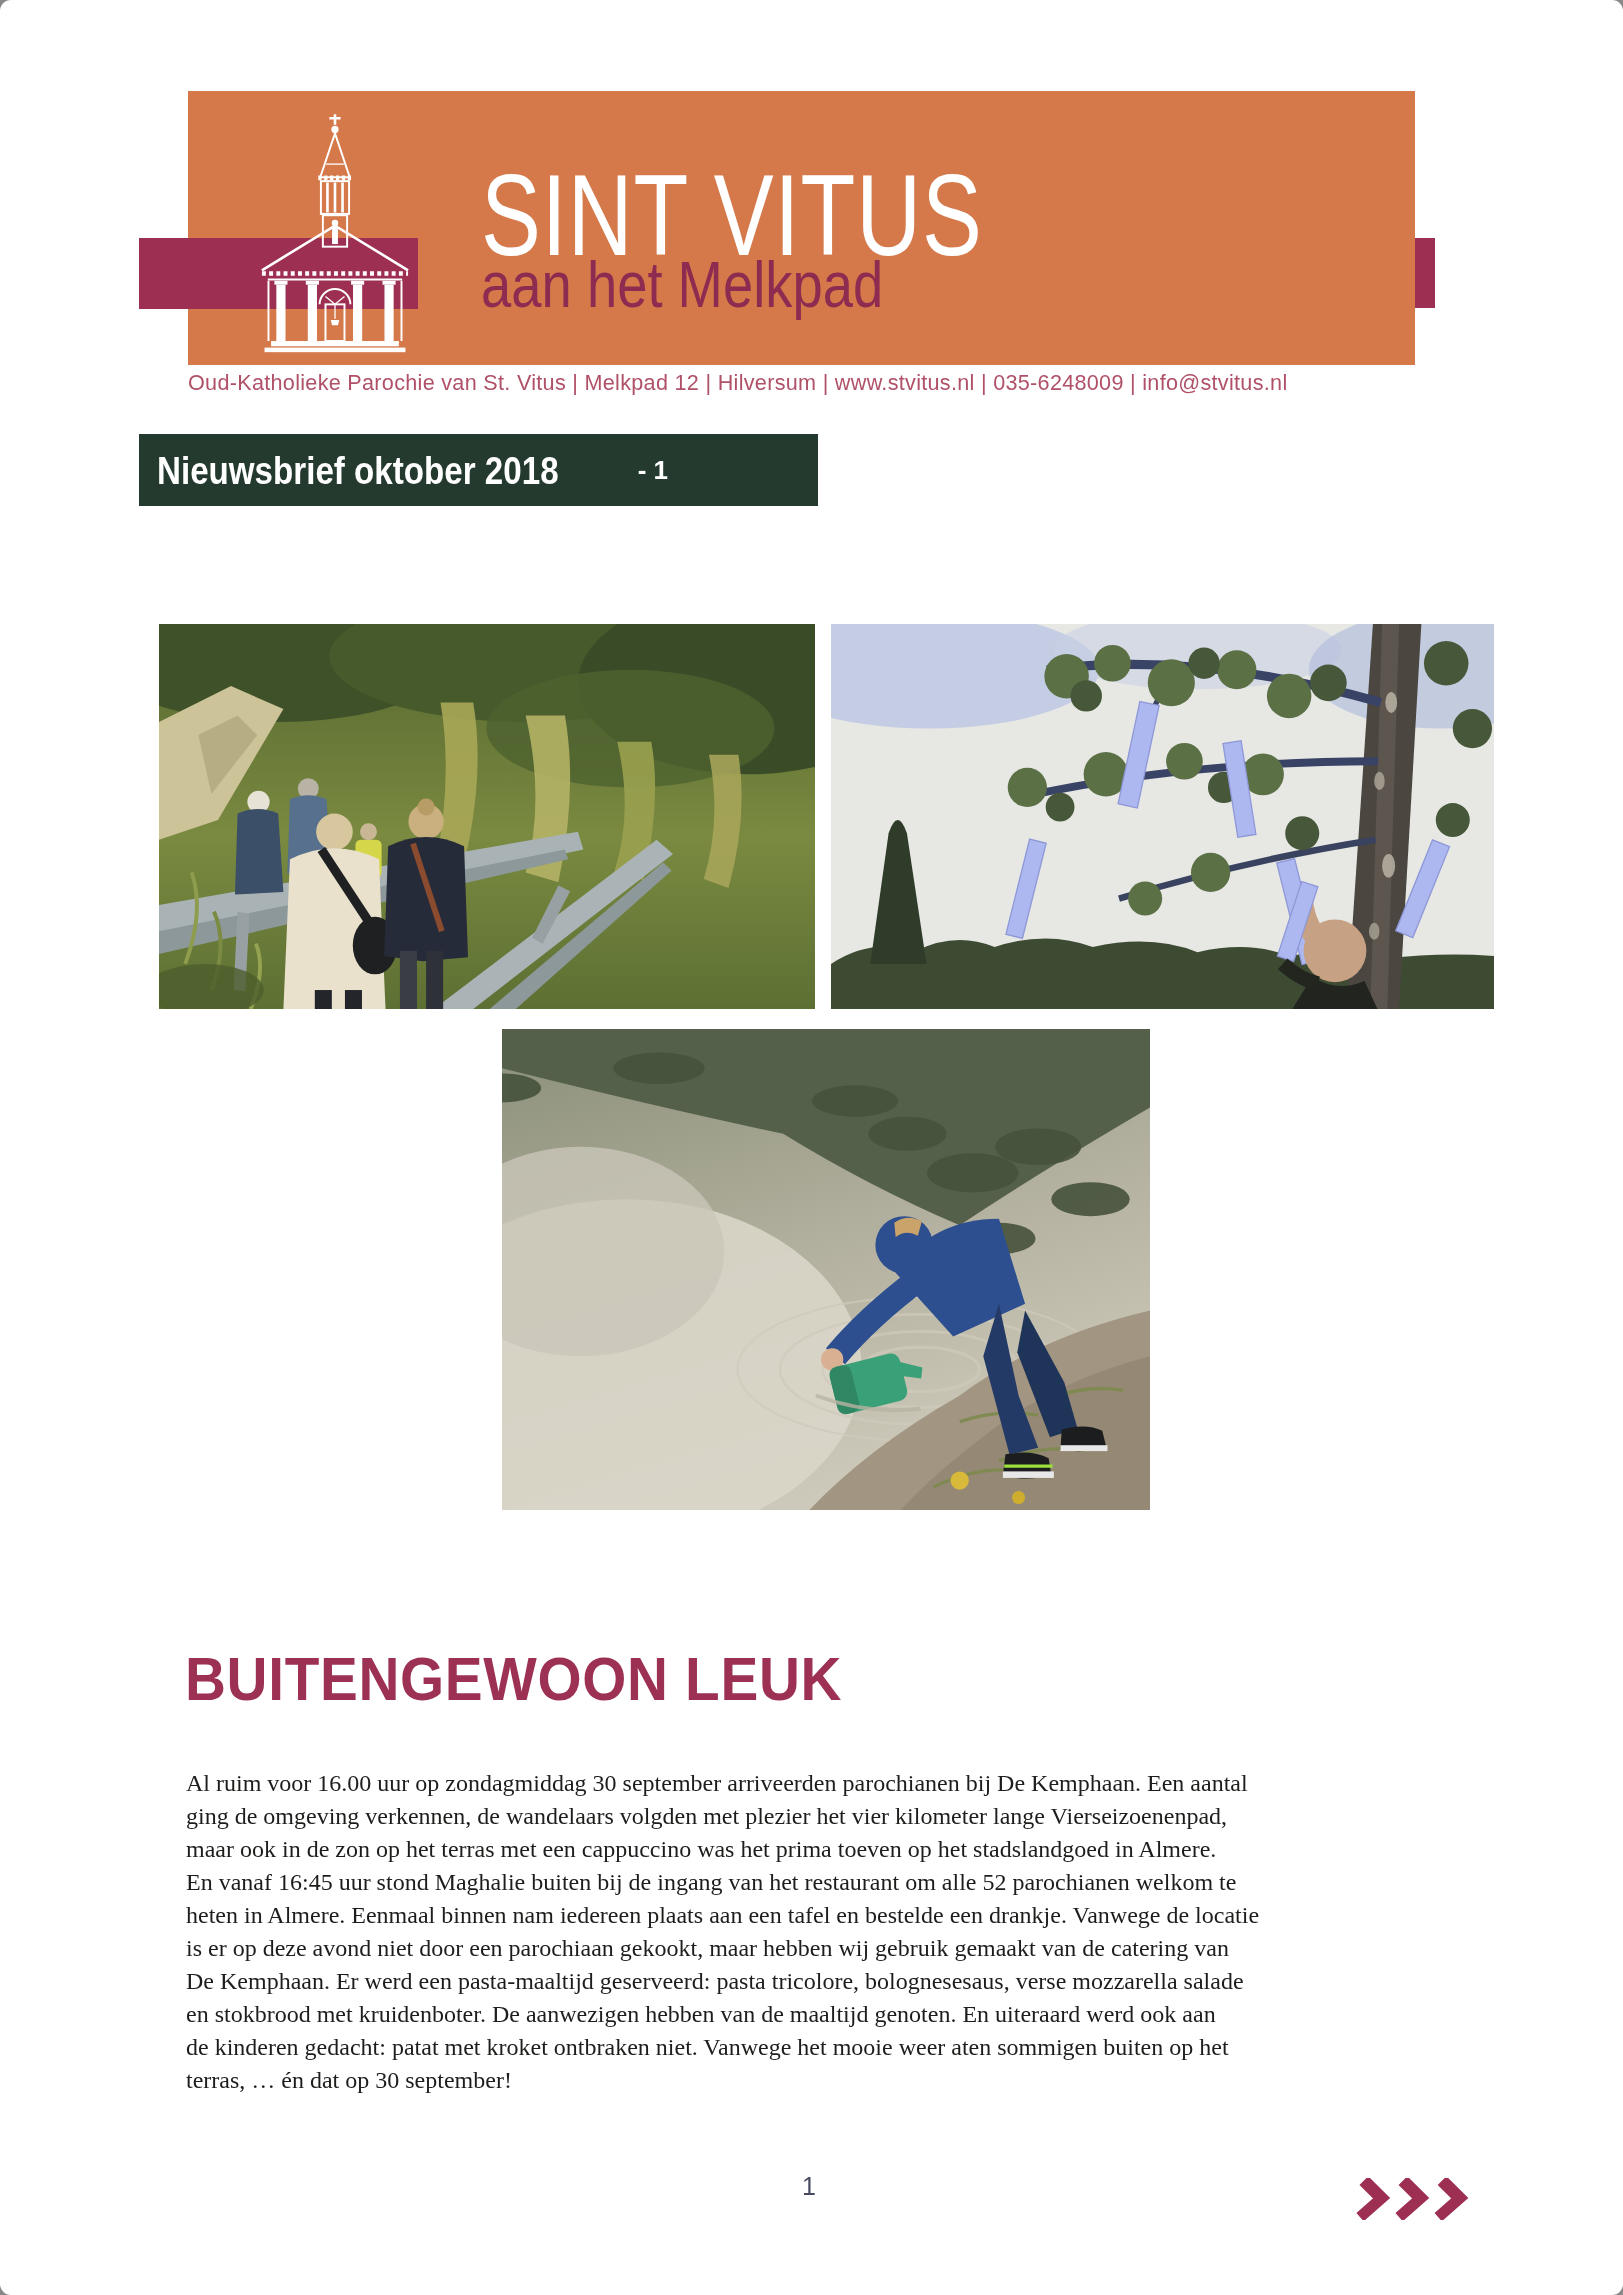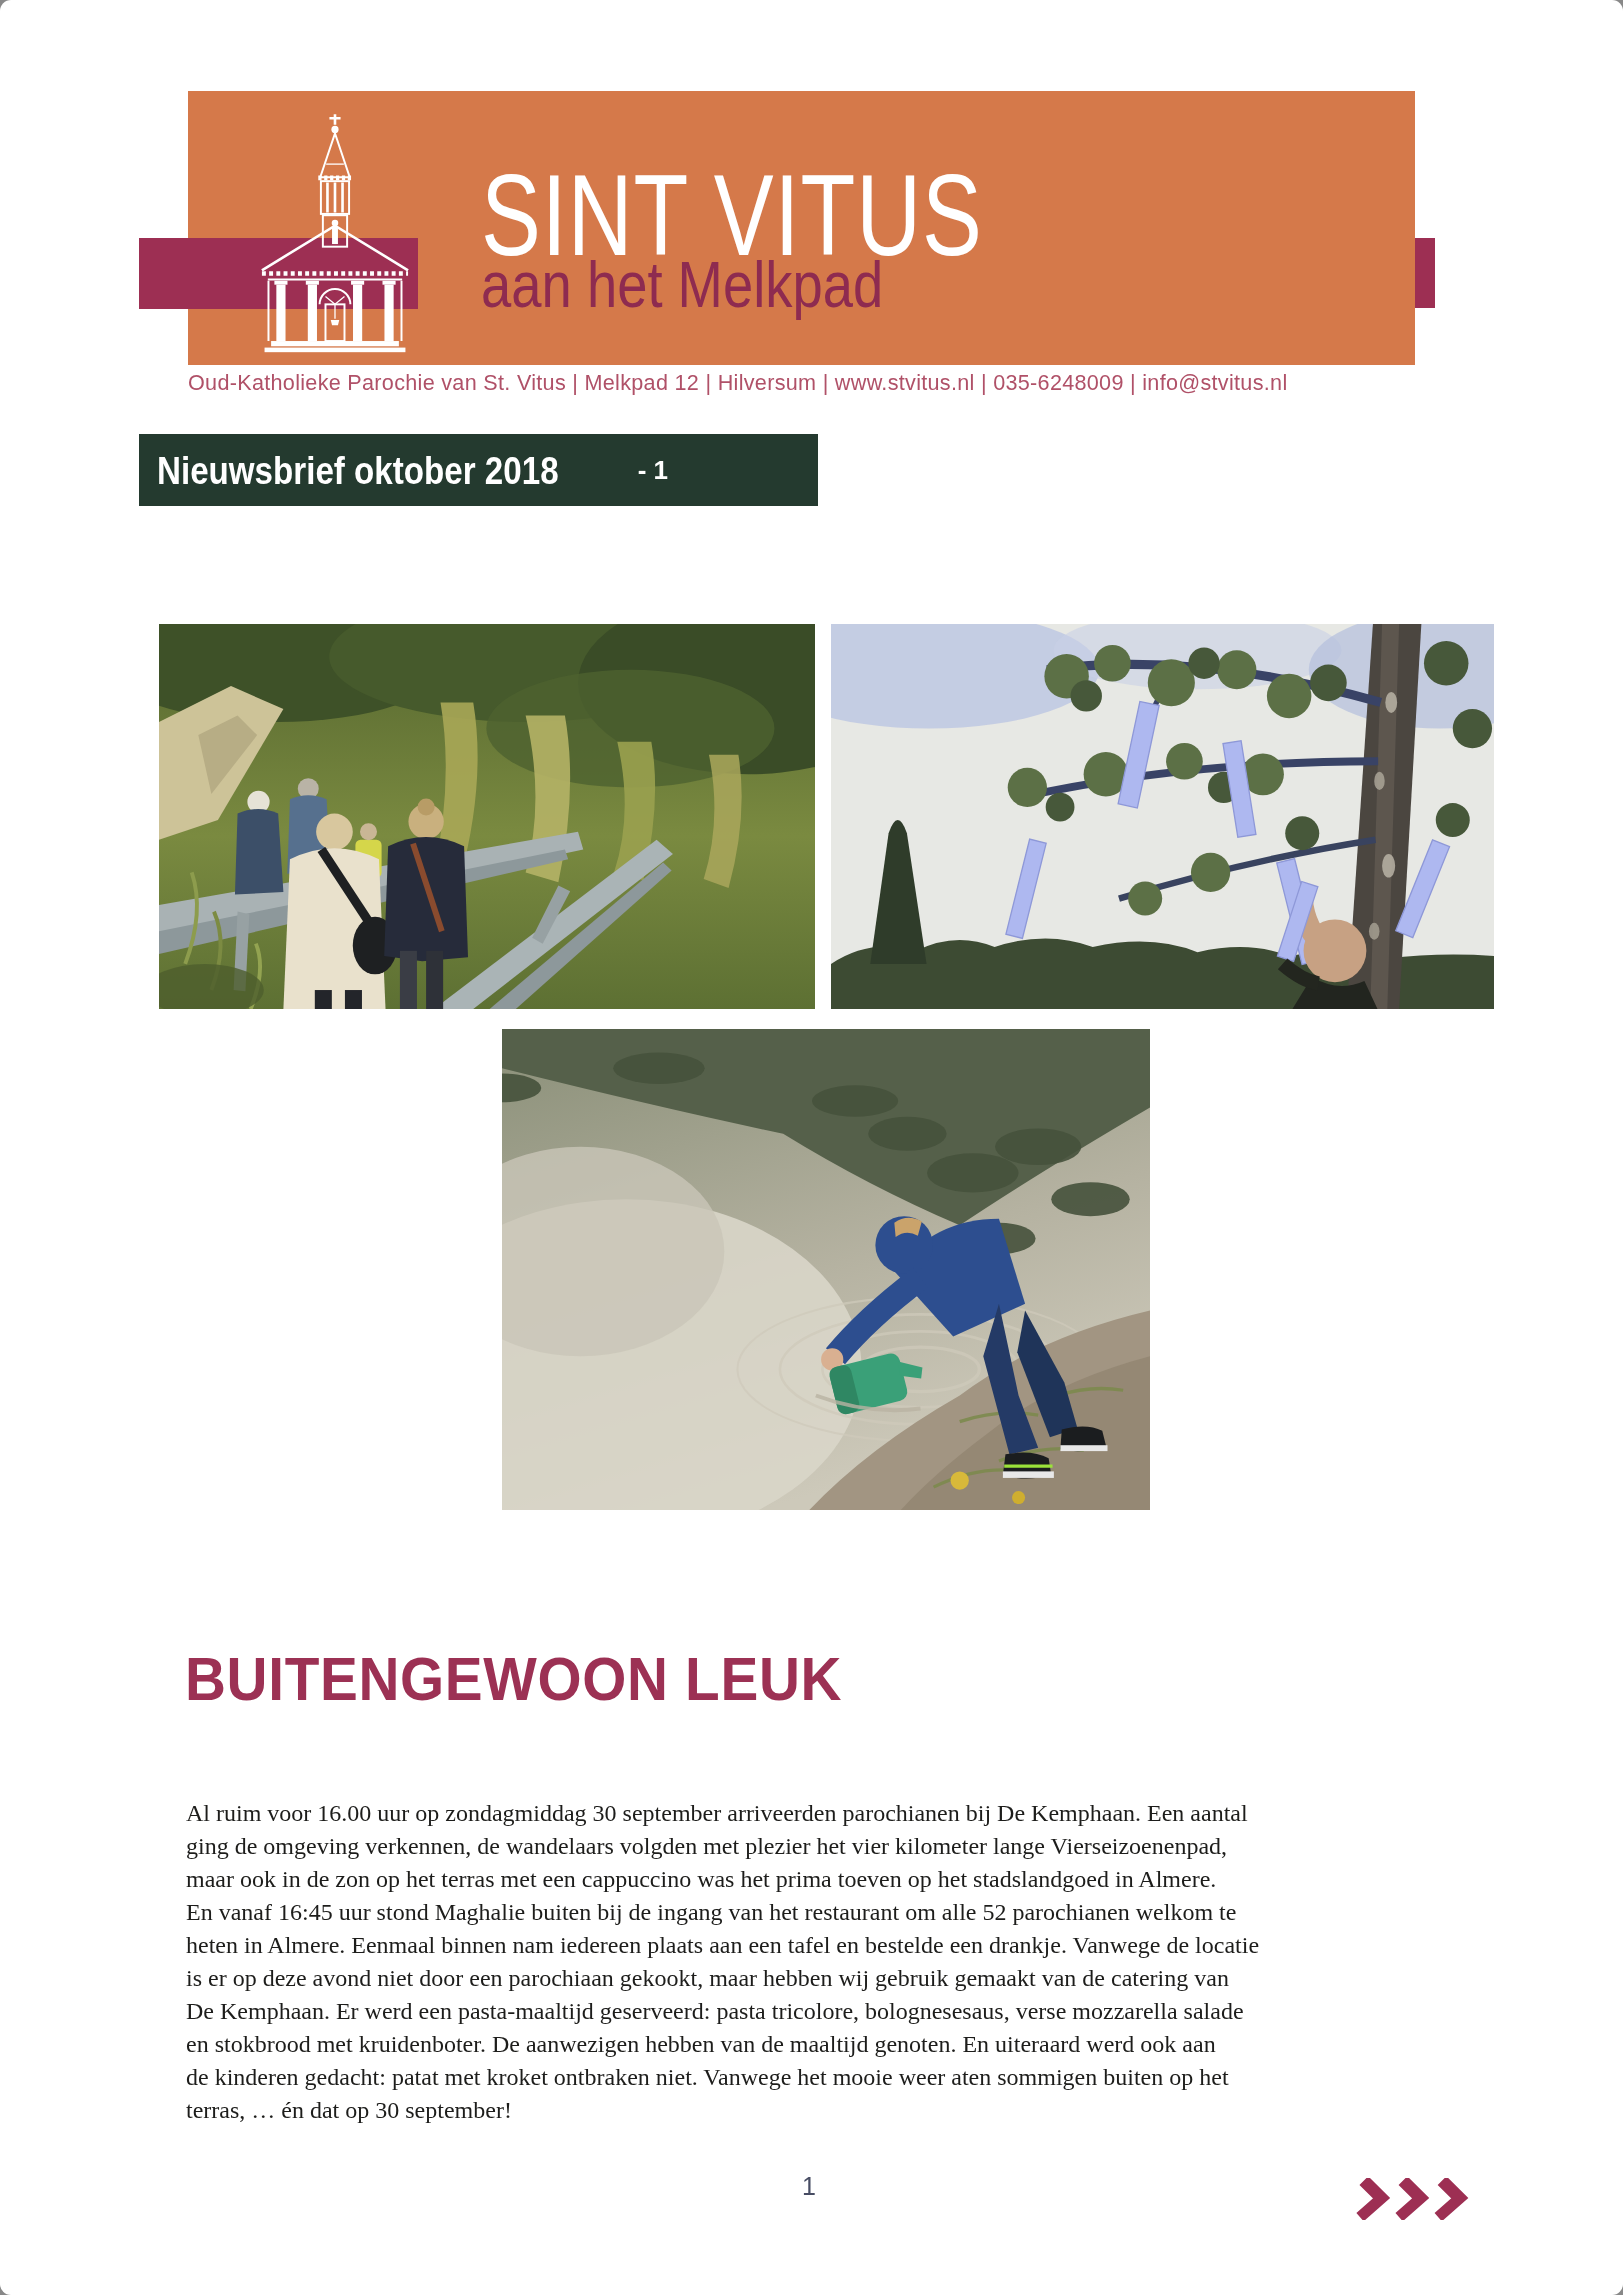--- a/index.html
+++ b/index.html
@@ -68,21 +68,20 @@
     position:absolute;left:185px;top:1608px;
     font-size:61px;line-height:1;color:#9c3154;
     letter-spacing:0.7px;white-space:nowrap;
     transform:scaleX(0.93);transform-origin:left top;
   }
   .article-body{
     position:absolute;left:186px;top:1767px;width:1247px;
     font-family:"Liberation Serif",serif;
     font-size:24px;line-height:33px;color:#1d1d1b;
     white-space:pre-line;
-    margin-top:30px;
   }
   
   .page-number{
     position:absolute;left:785px;top:2172px;width:48px;
     text-align:center;font-size:25px;color:#474c63;
   }
   .next-arrows{position:absolute;left:1355px;top:2178px;width:116px;height:42px;}
 </style>
 </head>
 <body>

